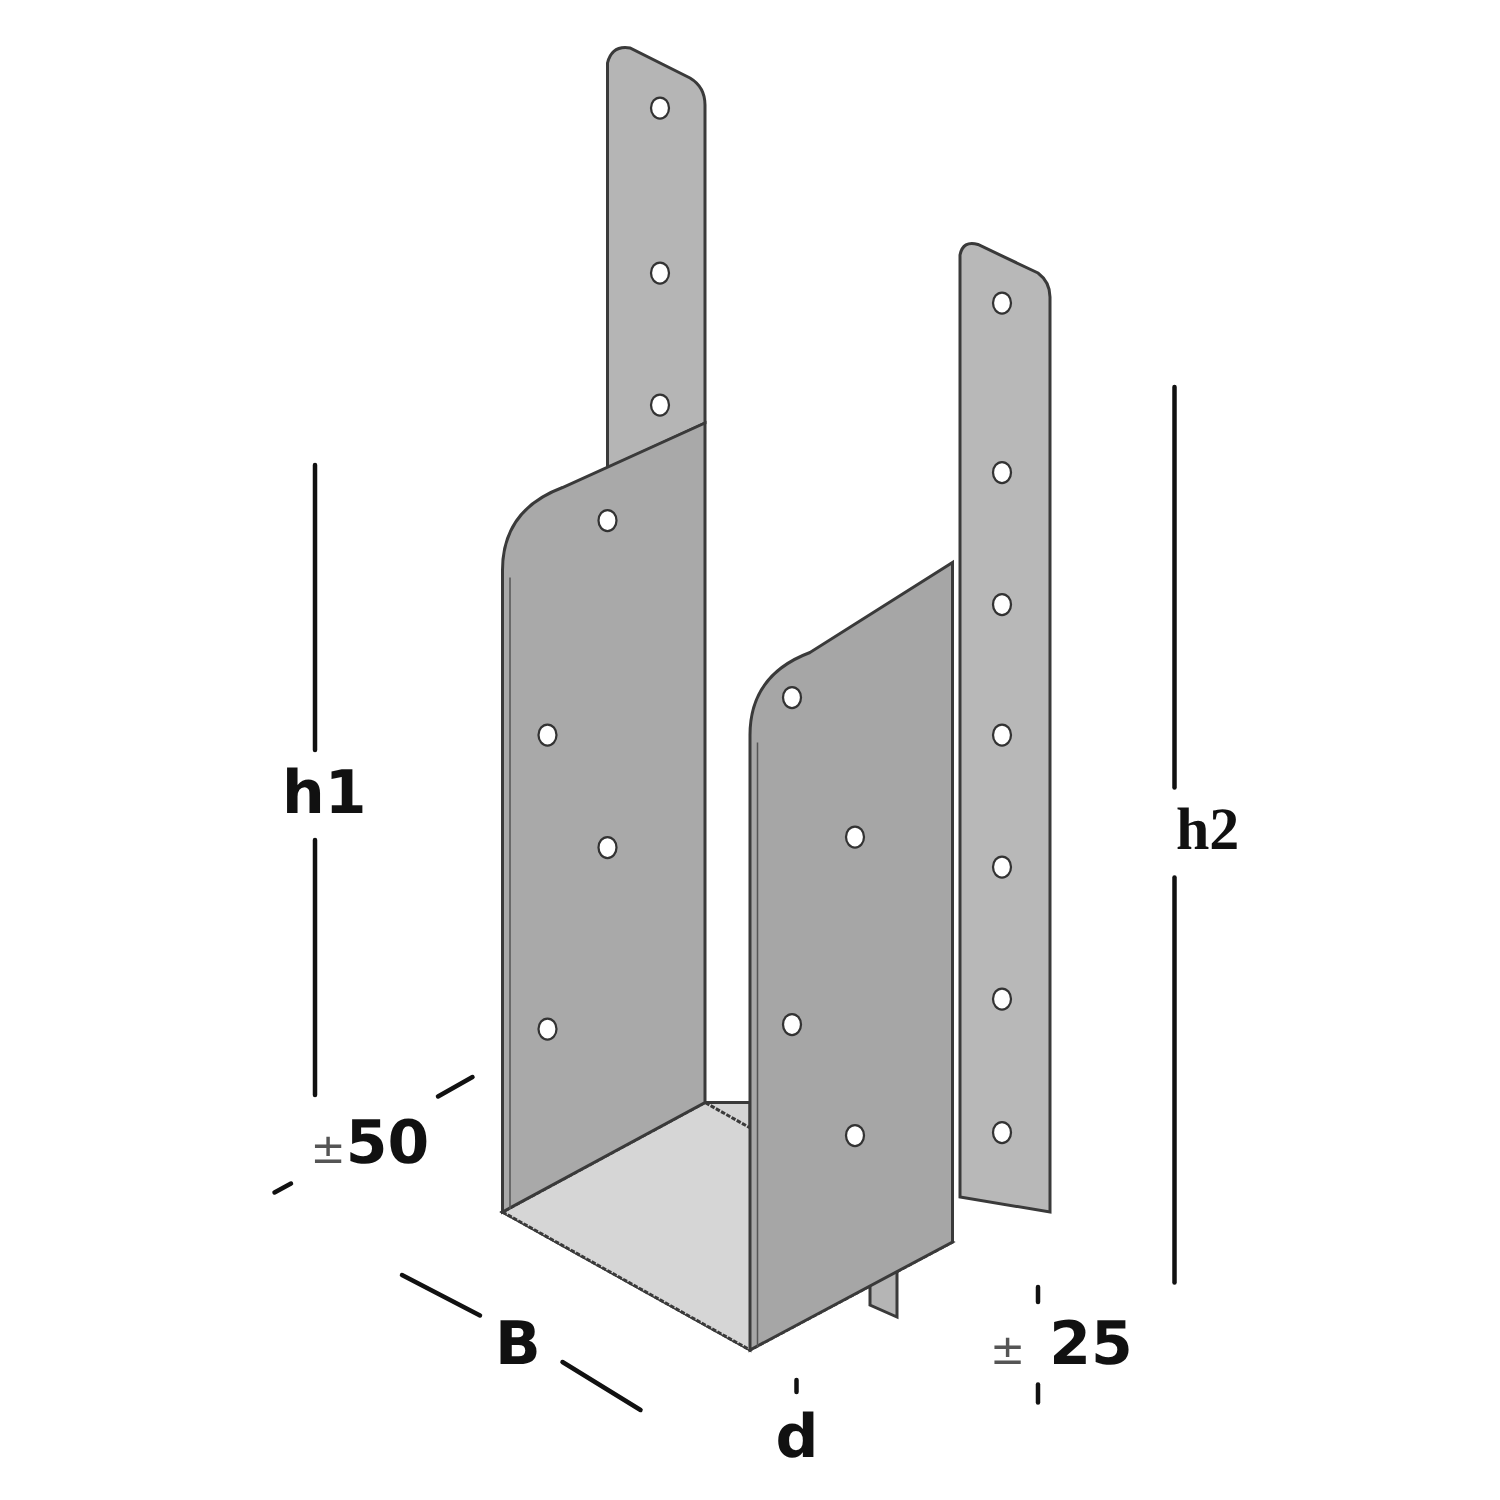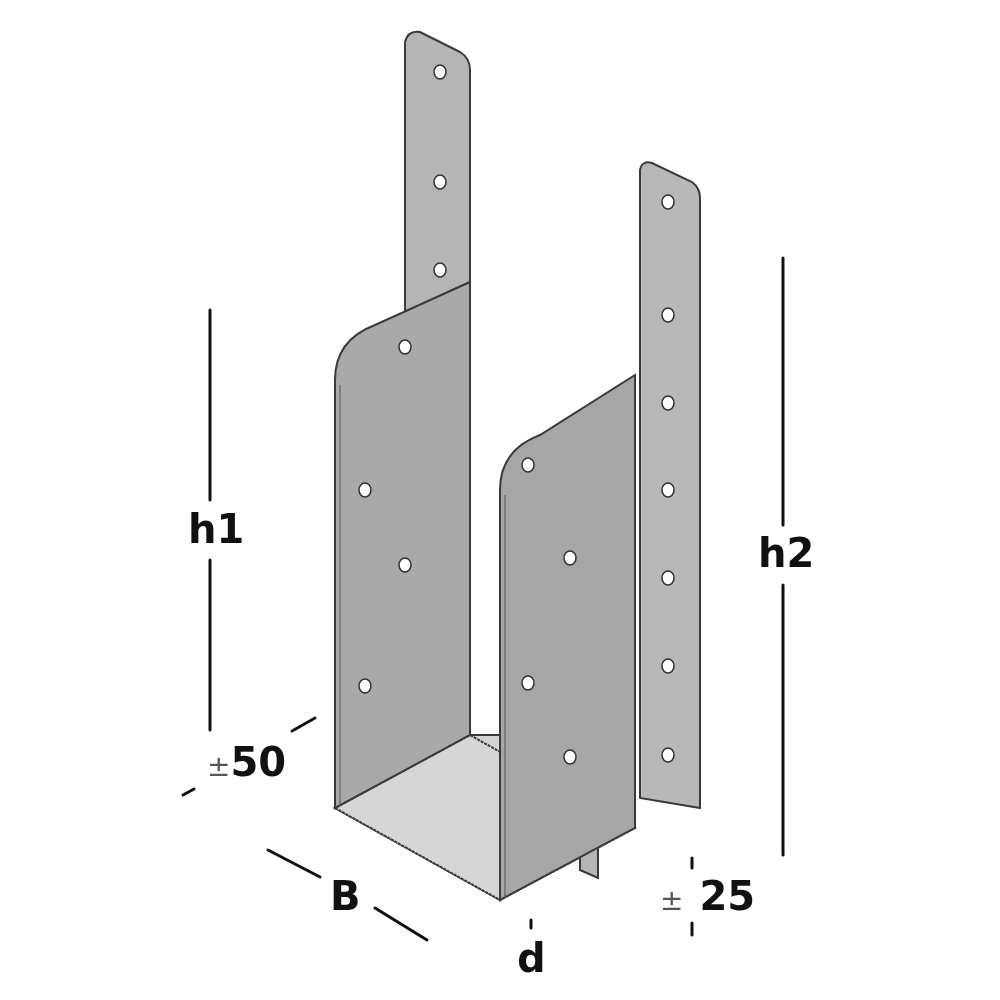--- a/index.html
+++ b/index.html
@@ -65,21 +65,21 @@
     <line x1="375" y1="908" x2="427" y2="940"></line>
     <line x1="183" y1="795" x2="194" y2="789"></line>
     <line x1="292" y1="731" x2="315" y2="718"></line>
     <line x1="531" y1="920" x2="531" y2="928"></line>
     <line x1="692" y1="858" x2="692" y2="868"></line>
     <line x1="692" y1="923" x2="692" y2="935"></line>
   </g>
 </svg>
 
 <div class="label big" style="left:188px; top:481px;margin-top:28px;">h1</div>
-<div class="label big" style="left:758px; top:533px;">h2</div>
+<div class="label big" style="left:784px; top:533px;font-family:Liberation Serif, serif;">h2</div>
 <div class="label big" style="left:330px; top:876px;">B</div>
 <div class="label big" style="left:517px; top:938px;">d</div>
 
 <div style="position:absolute; left:207px; top:742px; display:flex; align-items:baseline;">
   <span class="label pm" style="position:static;">±</span>
   <span class="label big" style="position:static;text-align:center;">50</span>
 </div>
 
 <div style="position:absolute; left:660px; top:876px; display:flex; align-items:baseline;">
   <span class="label pm" style="position:static;">±</span>

